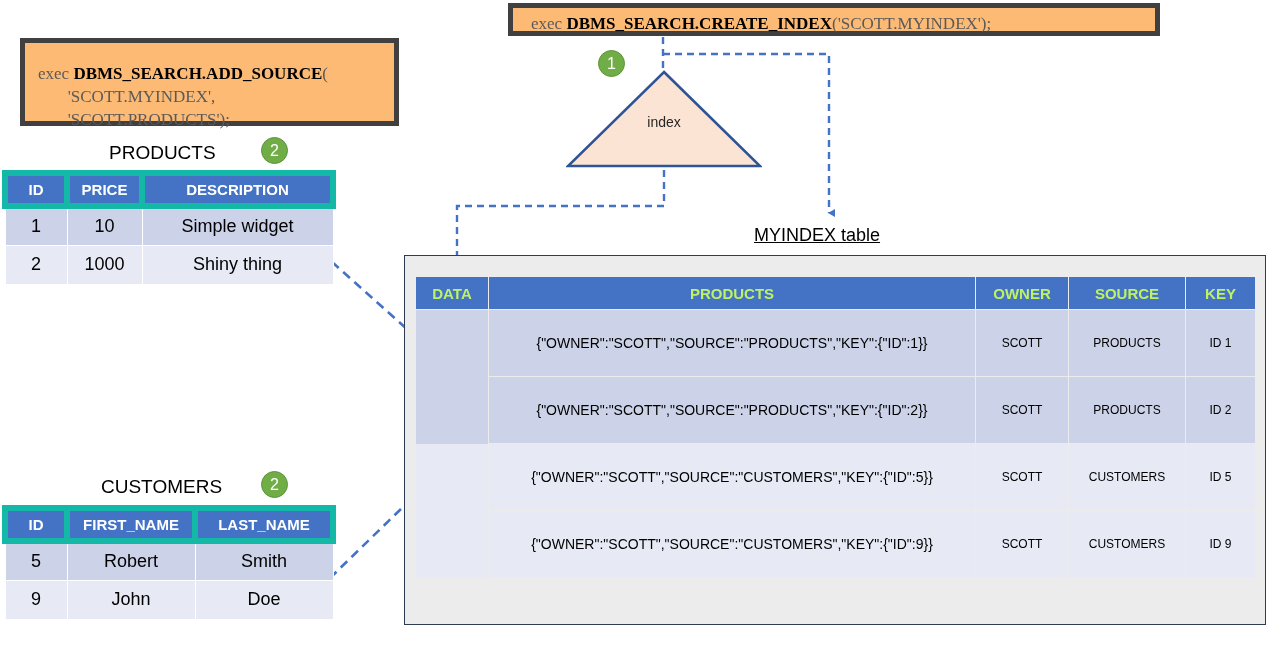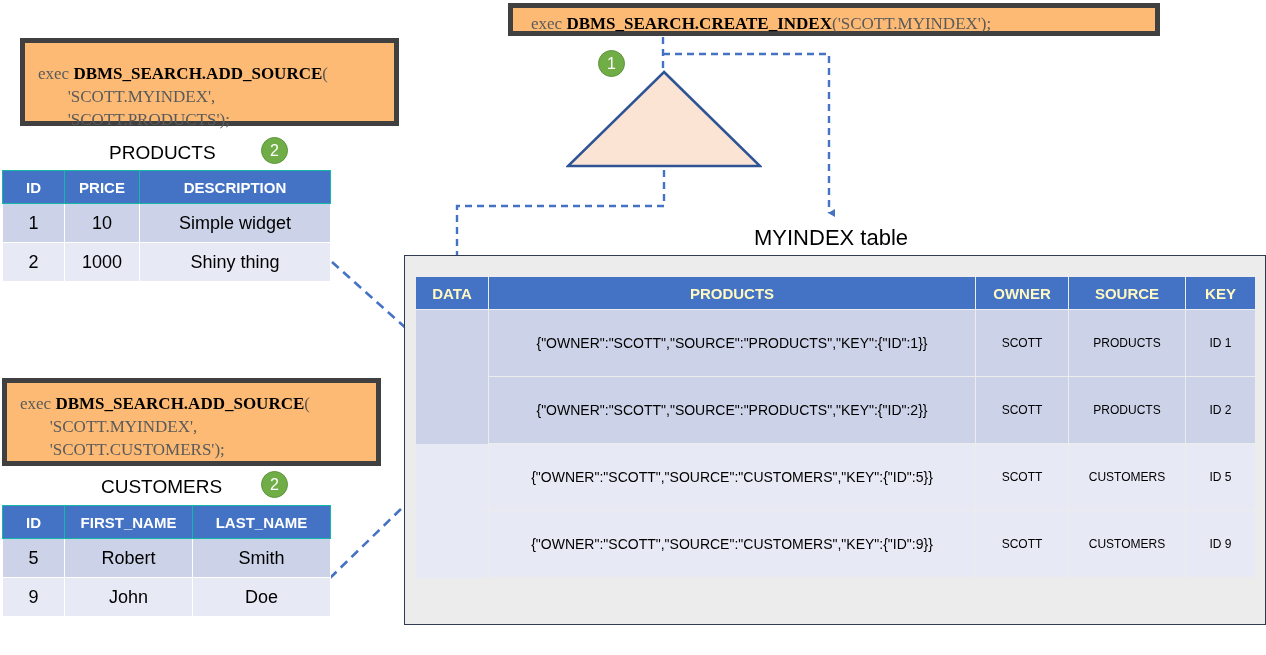--- a/index.html
+++ b/index.html
@@ -102,62 +102,63 @@
     border-collapse: collapse;
     z-index: 11;
     table-layout: fixed;
   }
   table.src th {
     background: #4472c4;
     color: #ffffff;
     font-size: 15px;
     font-weight: bold;
     height: 33px;
-    border: 1px solid #14b8a6;
+    border: 6px solid #14b8a6;
     text-align: center;
   }
   table.src td {
     font-size: 18px;
     color: #000000;
     height: 39px;
     border: 1px solid #ffffff;
     text-align: center;
   }
   table.src tr.r1 td { background: #ccd2e8; }
   table.src tr.r2 td { background: #e7eaf5; }
 
   #table-products  { left: 2px; top: 170px; width: 328px; }
   #table-customers { left: 2px; top: 505px; width: 328px; }
 
   
   #myindex-title {
     position: absolute;
     left: 754px; top: 225px;
-    font-size: 22px; color: #000000;
+    font-size: 18px; color: #000000;
     z-index: 12;
+    text-decoration: underline;
   }
   #myindex-panel {
     position: absolute;
     left: 404px; top: 255px;
     width: 862px; height: 370px;
     background: #ececec;
     border: 1px solid #2f3b52;
     z-index: 8;
   }
   table#myindex {
     position: absolute;
     left: 415px; top: 276px;
     width: 840px;
     border-collapse: collapse;
     table-layout: fixed;
     z-index: 9;
   }
   table#myindex th {
     background: #4472c4;
-    color: #fef9c3;
+    color: #bef264;
     font-weight: bold;
     font-size: 15px;
     height: 33px;
     border: 1px solid #ececec;
     text-align: center;
   }
   table#myindex td {
     font-size: 12px;
     color: #000000;
     height: 67px;
@@ -195,33 +196,31 @@
 
     <path d="M330,578 L441,470" stroke="#4472c4" stroke-width="2.6" fill="none" stroke-dasharray="9,6" marker-end="url(#arrowDiag)"></path>
   </svg>
 
   <div class="code-box" id="code-create"><span>exec </span><span class="kw">DBMS_SEARCH.CREATE_INDEX</span><span>('SCOTT.MYINDEX');</span></div>
 
   <div class="code-box" id="code-add-products"><span>exec </span><span class="kw">DBMS_SEARCH.ADD_SOURCE</span><span>(</span>
 <span>       'SCOTT.MYINDEX',</span>
 <span>       'SCOTT.PRODUCTS');</span></div>
 
-  <div class="code-box" id="code-add-customers"><span>exec </span><span class="kw">DBMS_SEARCH.ADD_SOURCE</span><span>(</span>
-<span>       'SCOTT.MYINDEX',</span>
-<span>       'SCOTT.CUSTOMERS');</span></div>
 
   <div class="badge" id="badge-1">1</div>
   <div class="badge" id="badge-2a">2</div>
   <div class="badge" id="badge-2b">2</div>
 
   <div id="index-shape">
     <svg width="196" height="100" viewBox="0 0 196 100">
       <polygon points="98,2 194,96 2,96" fill="#fce4d4" stroke="#2f5496" stroke-width="2.6"></polygon>
     </svg>
     <div class="tri-label">
+      <div>index</div>
     </div>
   </div>
 
   <div class="src-title" id="title-products">PRODUCTS</div>
   <table class="src" id="table-products">
     <colgroup>
         <col style="width:62px">
         <col style="width:75px">
         <col style="width:191px">
       </colgroup>

